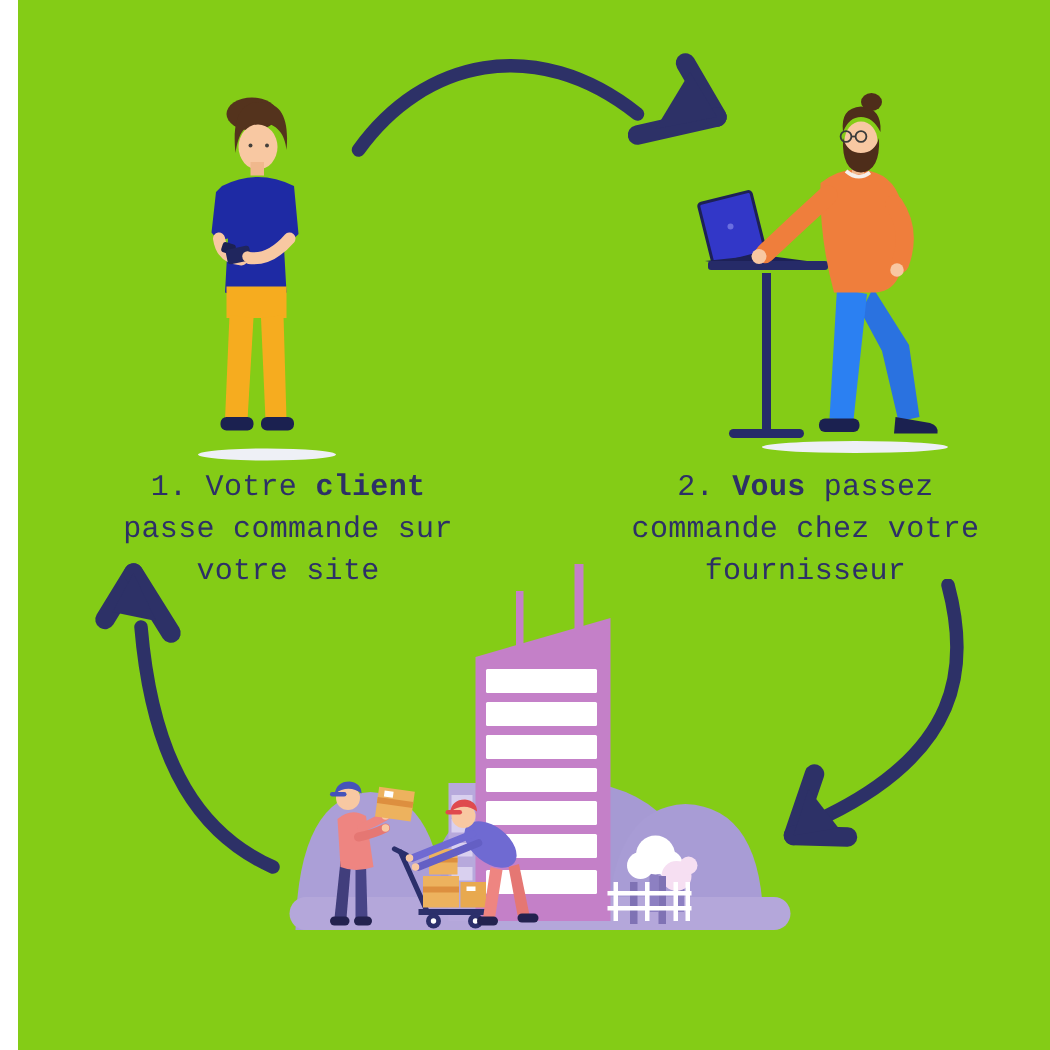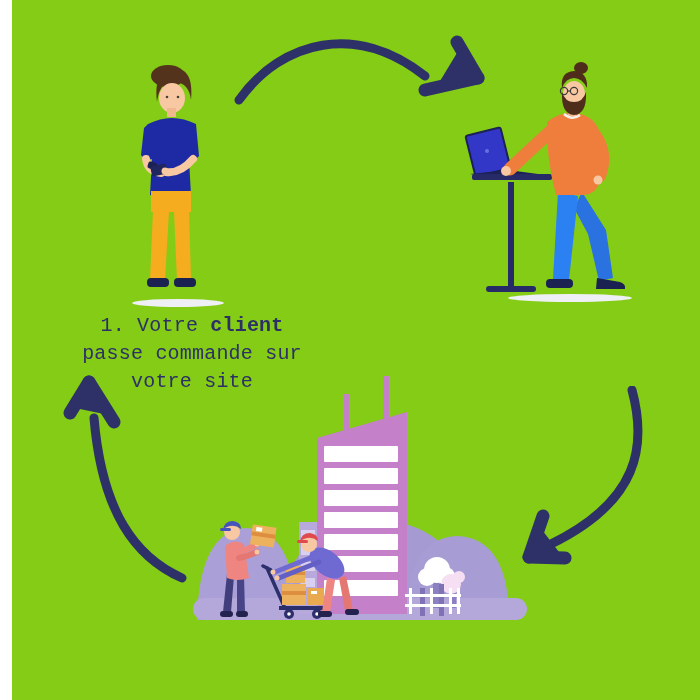--- a/index.html
+++ b/index.html
@@ -186,15 +186,18 @@
       <circle cx="122" cy="172" r="8" fill="#f8c8a2"></circle>
       <path d="M 113 170 Q 114 161 123 161 Q 131 162 131 169 Q 126 165 120 166 Q 115 167 113 170 Z" fill="#df4a4e"></path>
       <rect x="110" y="168" width="11" height="3" rx="1.5" fill="#df4a4e"></rect>
     </g>
   </svg>
 
   <div class="step" style="left:55px;top:312px;width:250px">
     <span>1. Votre </span><b>client</b><span> passe commande sur votre site</span>
   </div>
 
+  <div class="step" style="left:400px;top:312px;width:250px">
+    <span>2. </span><b>Vous</b><span> passez commande chez votre fournisseur</span>
+  </div>
 
 
 </div>
 
 </body></html>

